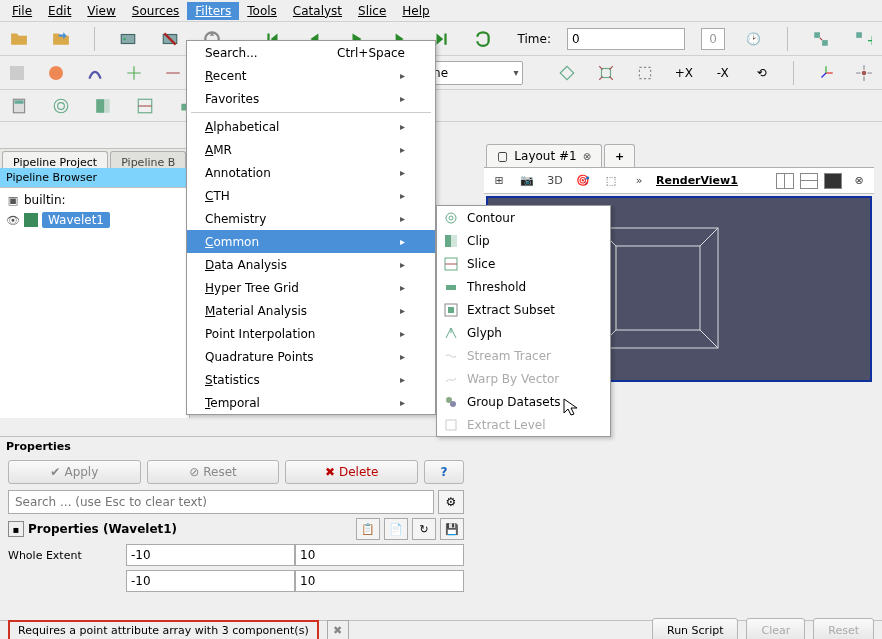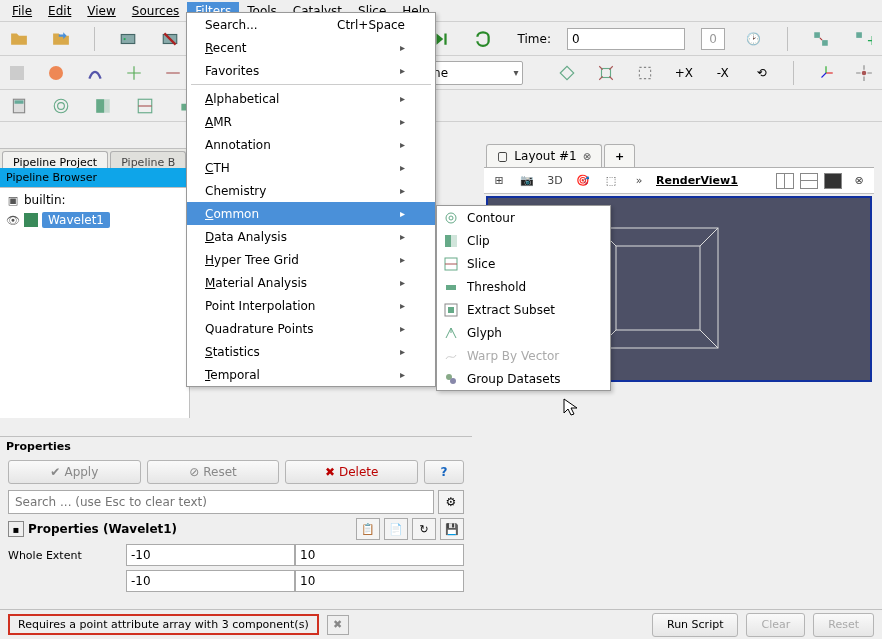--- a/index.html
+++ b/index.html
@@ -18,21 +18,21 @@
 .toolbar .combo { height: 24px; border: 1px solid #aaa; background: #fff; padding: 0 20px 0 6px; position: relative; display: flex; align-items: center; border-radius: 2px; }
 .toolbar .combo::after { content: "▾"; position: absolute; right: 4px; font-size: 10px; color: #555; }
 
 .icon-svg { width: 18px; height: 18px; }
 
 .dock-tabs { display: flex; height: 26px; border-top: 1px solid #c0c0c0; border-bottom: 1px solid #c0c0c0; background: #e8e8e4; position: absolute; left: 0; top: 148px; width: 190px; }
 .dock-tabs .dtab { padding: 4px 10px; border: 1px solid #b0b0b0; border-bottom: none; background: #f2f2f0; margin: 2px 0 0 2px; border-radius: 3px 3px 0 0; font-size: 11px; }
 .dock-tabs .dtab.inactive { background: #e0e0dc; color: #444; }
 
 .pipeline-panel { position: absolute; left: 0; top: 168px; width: 190px; height: 250px; background: #fff; border-right: 1px solid #c0c0c0; }
-.pipeline-panel .hdr { padding: 3px 6px; background: #0ea5e9; border-bottom: 1px solid #c0c0c0; font-size: 11px; }
+.pipeline-panel .hdr { padding: 3px 6px; background: #7dd3fc; border-bottom: 1px solid #c0c0c0; font-size: 11px; }
 .pipeline-panel .tree { padding: 2px; }
 .pipeline-panel .tree-row { display: flex; align-items: center; height: 20px; padding: 0 4px; gap: 4px; }
 .pipeline-panel .tree-row.sel .lbl { background: #4a90d9; color: #fff; padding: 1px 6px; border-radius: 2px; }
 .pipeline-panel .eye { width: 14px; text-align: center; color: #555; font-size: 11px; }
 
 .properties-panel { position: absolute; left: 0; top: 436px; width: 472px; background: #efefef; border-top: 1px solid #c0c0c0; }
 .properties-panel .hdr { padding: 3px 6px; font-size: 11px; font-weight: bold; }
 .properties-panel .btnrow { display: flex; gap: 6px; padding: 4px 8px; }
 .properties-panel .pbtn { flex: 1; height: 24px; border: 1px solid #b5b5b5; border-radius: 3px; background: linear-gradient(#fafafa,#e6e6e6); display: flex; align-items: center; justify-content: center; gap: 4px; color: #888; }
 .properties-panel .pbtn.del { color: #b00; }
@@ -66,21 +66,21 @@
 .menu-dropdown .ditem .ul { text-decoration: underline; }
 .menu-dropdown .ditem .arrow { font-size: 10px; color: #555; }
 .menu-dropdown .ditem.sel .arrow { color: #fff; }
 .menu-dropdown .msep { height: 1px; background: #ccc; margin: 2px 4px; }
 
 .submenu { position: absolute; background: #fff; border: 1px solid #999; box-shadow: 2px 2px 4px rgba(0,0,0,0.2); }
 .submenu .sitem { padding: 4px 20px 4px 6px; display: flex; align-items: center; gap: 8px; height: 23px; font-size: 12px; }
 .submenu .sitem.disabled { color: #aaa; }
 .submenu .sitem .sicon { width: 16px; height: 16px; display: flex; align-items: center; justify-content: center; }
 
-.bottom-bar { position: absolute; left: 0; right: 0; bottom: 0; height: 30px; display: flex; align-items: center; padding: 0 8px; gap: 8px; background: #efefef; border-top: 1px solid #c0c0c0; }
+.bottom-bar { position: absolute; left: 0; right: 0; bottom: 0; height: 19px; display: flex; align-items: center; padding: 0 8px; gap: 8px; background: #efefef; border-top: 1px solid #c0c0c0; }
 .bottom-bar .status-box { border: 2px solid #d03020; padding: 2px 8px; font-size: 11px; }
 .bottom-bar .x-box { width: 22px; height: 20px; border: 1px solid #aaa; display: flex; align-items: center; justify-content: center; color: #888; font-size: 11px; }
 .bottom-bar .spacer { flex: 1; }
 .bottom-bar .bbtn { height: 24px; padding: 0 14px; border: 1px solid #b5b5b5; border-radius: 3px; background: linear-gradient(#fafafa,#e6e6e6); display: flex; align-items: center; font-size: 11px; }
 .bottom-bar .bbtn.disabled { color: #aaa; }
 
 .cursor { position: absolute; left: 563px; top: 398px; pointer-events: none; }
 </style>
 </head>
 <body>
@@ -388,21 +388,21 @@
         <rect x="28" y="28" width="84" height="84"></rect>
         <line x1="10" y1="10" x2="28" y2="28"></line>
         <line x1="130" y1="10" x2="112" y2="28"></line>
         <line x1="10" y1="130" x2="28" y2="112"></line>
         <line x1="130" y1="130" x2="112" y2="112"></line>
       </g>
     </svg>
   </div>
 </div>
 
-<div class="menu-dropdown" style="left:186px; top:12px; width:250px">
+<div class="menu-dropdown" style="left:186px; top:40px; width:250px">
   <div class="ditem">
       <span>Search...</span>
       <span>Ctrl+Space</span>
     </div>
   <div class="ditem">
       <span><span class="ul">R</span>ecent</span>
       <span class="arrow">▸</span>
     </div>
   <div class="ditem">
       <span>Favorites</span>
@@ -512,33 +512,49 @@
       <span class="sicon">
         <svg width="14" height="14">
           <path stroke="#6a8" fill="none" d="M2 12L7 2l5 10M7 2v5"></path>
         </svg>
       </span>
       <span>Glyph</span>
     </div>
   <div class="sitem disabled">
       <span class="sicon">
         <svg width="14" height="14">
+          <path stroke="#ccc" fill="none" d="M2 7c3-4 7 4 10 0"></path>
+        </svg>
+      </span>
+      <span>Stream Tracer</span>
+    </div>
+  <div class="sitem disabled">
+      <span class="sicon">
+        <svg width="14" height="14">
           <path stroke="#ccc" fill="none" d="M2 10c3-6 7 2 10-4"></path>
         </svg>
       </span>
       <span>Warp By Vector</span>
     </div>
   <div class="sitem">
       <span class="sicon">
         <svg width="14" height="14">
           <circle cx="5" cy="5" r="3" fill="#8a8"></circle>
           <circle cx="9" cy="9" r="3" fill="#88a"></circle>
         </svg>
       </span>
       <span>Group Datasets</span>
+    </div>
+  <div class="sitem disabled">
+      <span class="sicon">
+        <svg width="14" height="14">
+          <rect x="2" y="2" width="10" height="10" fill="none" stroke="#ccc"></rect>
+        </svg>
+      </span>
+      <span>Extract Level</span>
     </div>
 </div>
 
 <div class="bottom-bar">
   <div class="status-box">Requires a point attribute array with 3 component(s)</div>
   <div class="x-box">✖</div>
   <div class="spacer"></div>
   <div class="bbtn">Run Script</div>
   <div class="bbtn disabled">Clear</div>
   <div class="bbtn disabled">Reset</div>

